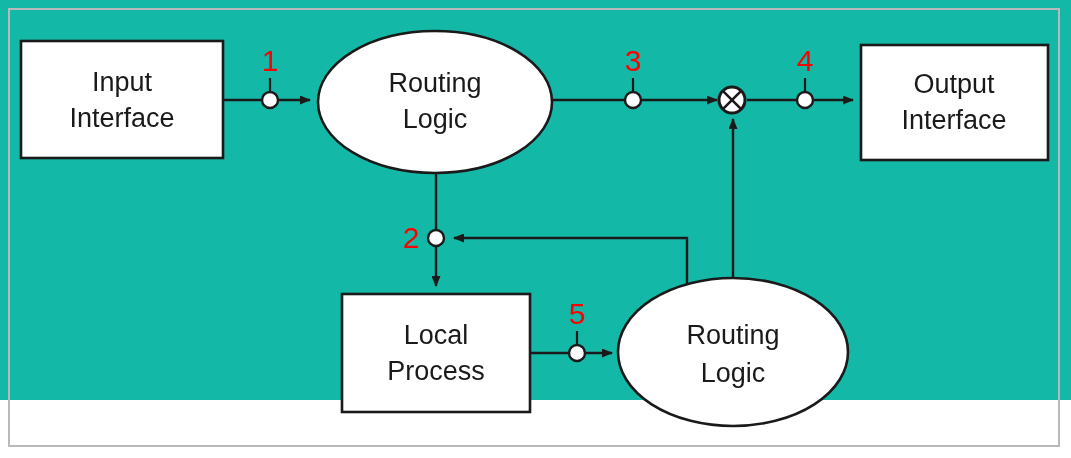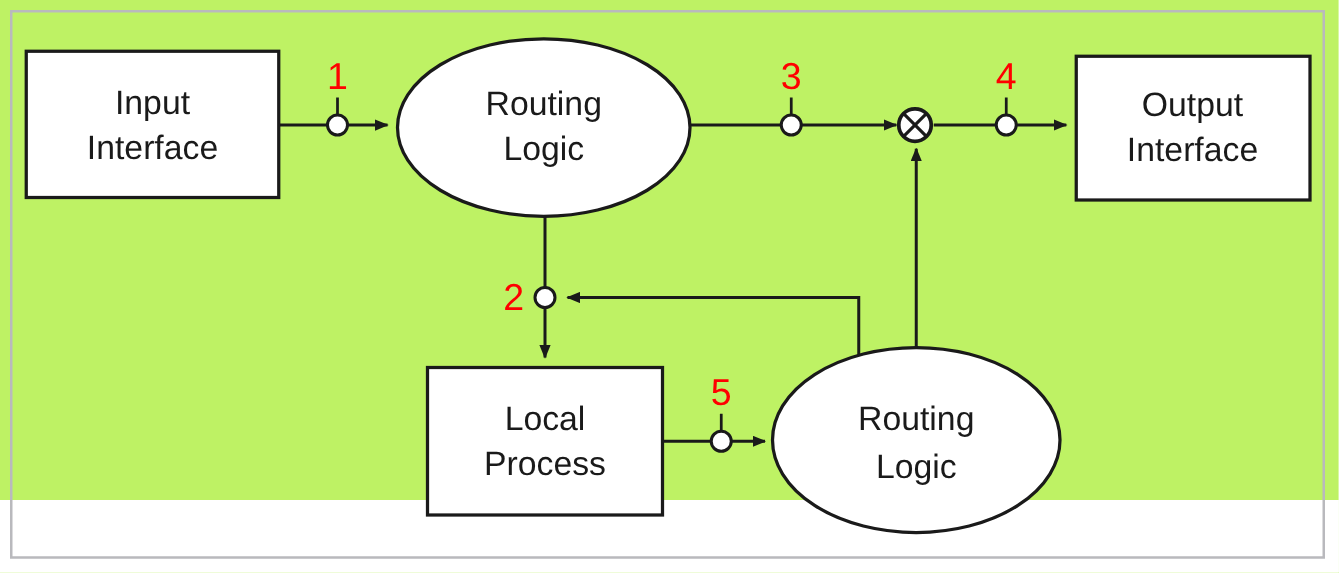--- a/index.html
+++ b/index.html
@@ -11,21 +11,21 @@
   body {
     width: 1071px;
     height: 458px;
     font-family: "Liberation Sans", sans-serif;
     overflow: hidden;
   }
   #diagram-root {
     position: relative;
     width: 1071px;
     height: 400px;
-    background: #bef264;
+    background: #14b8a6;
   }
   #diagram-svg {
     position: absolute;
     left: 0;
     top: 0;
     display: block;
   }
   .node-label {
     font-family: "Liberation Sans", sans-serif;
     font-size: 27px;

